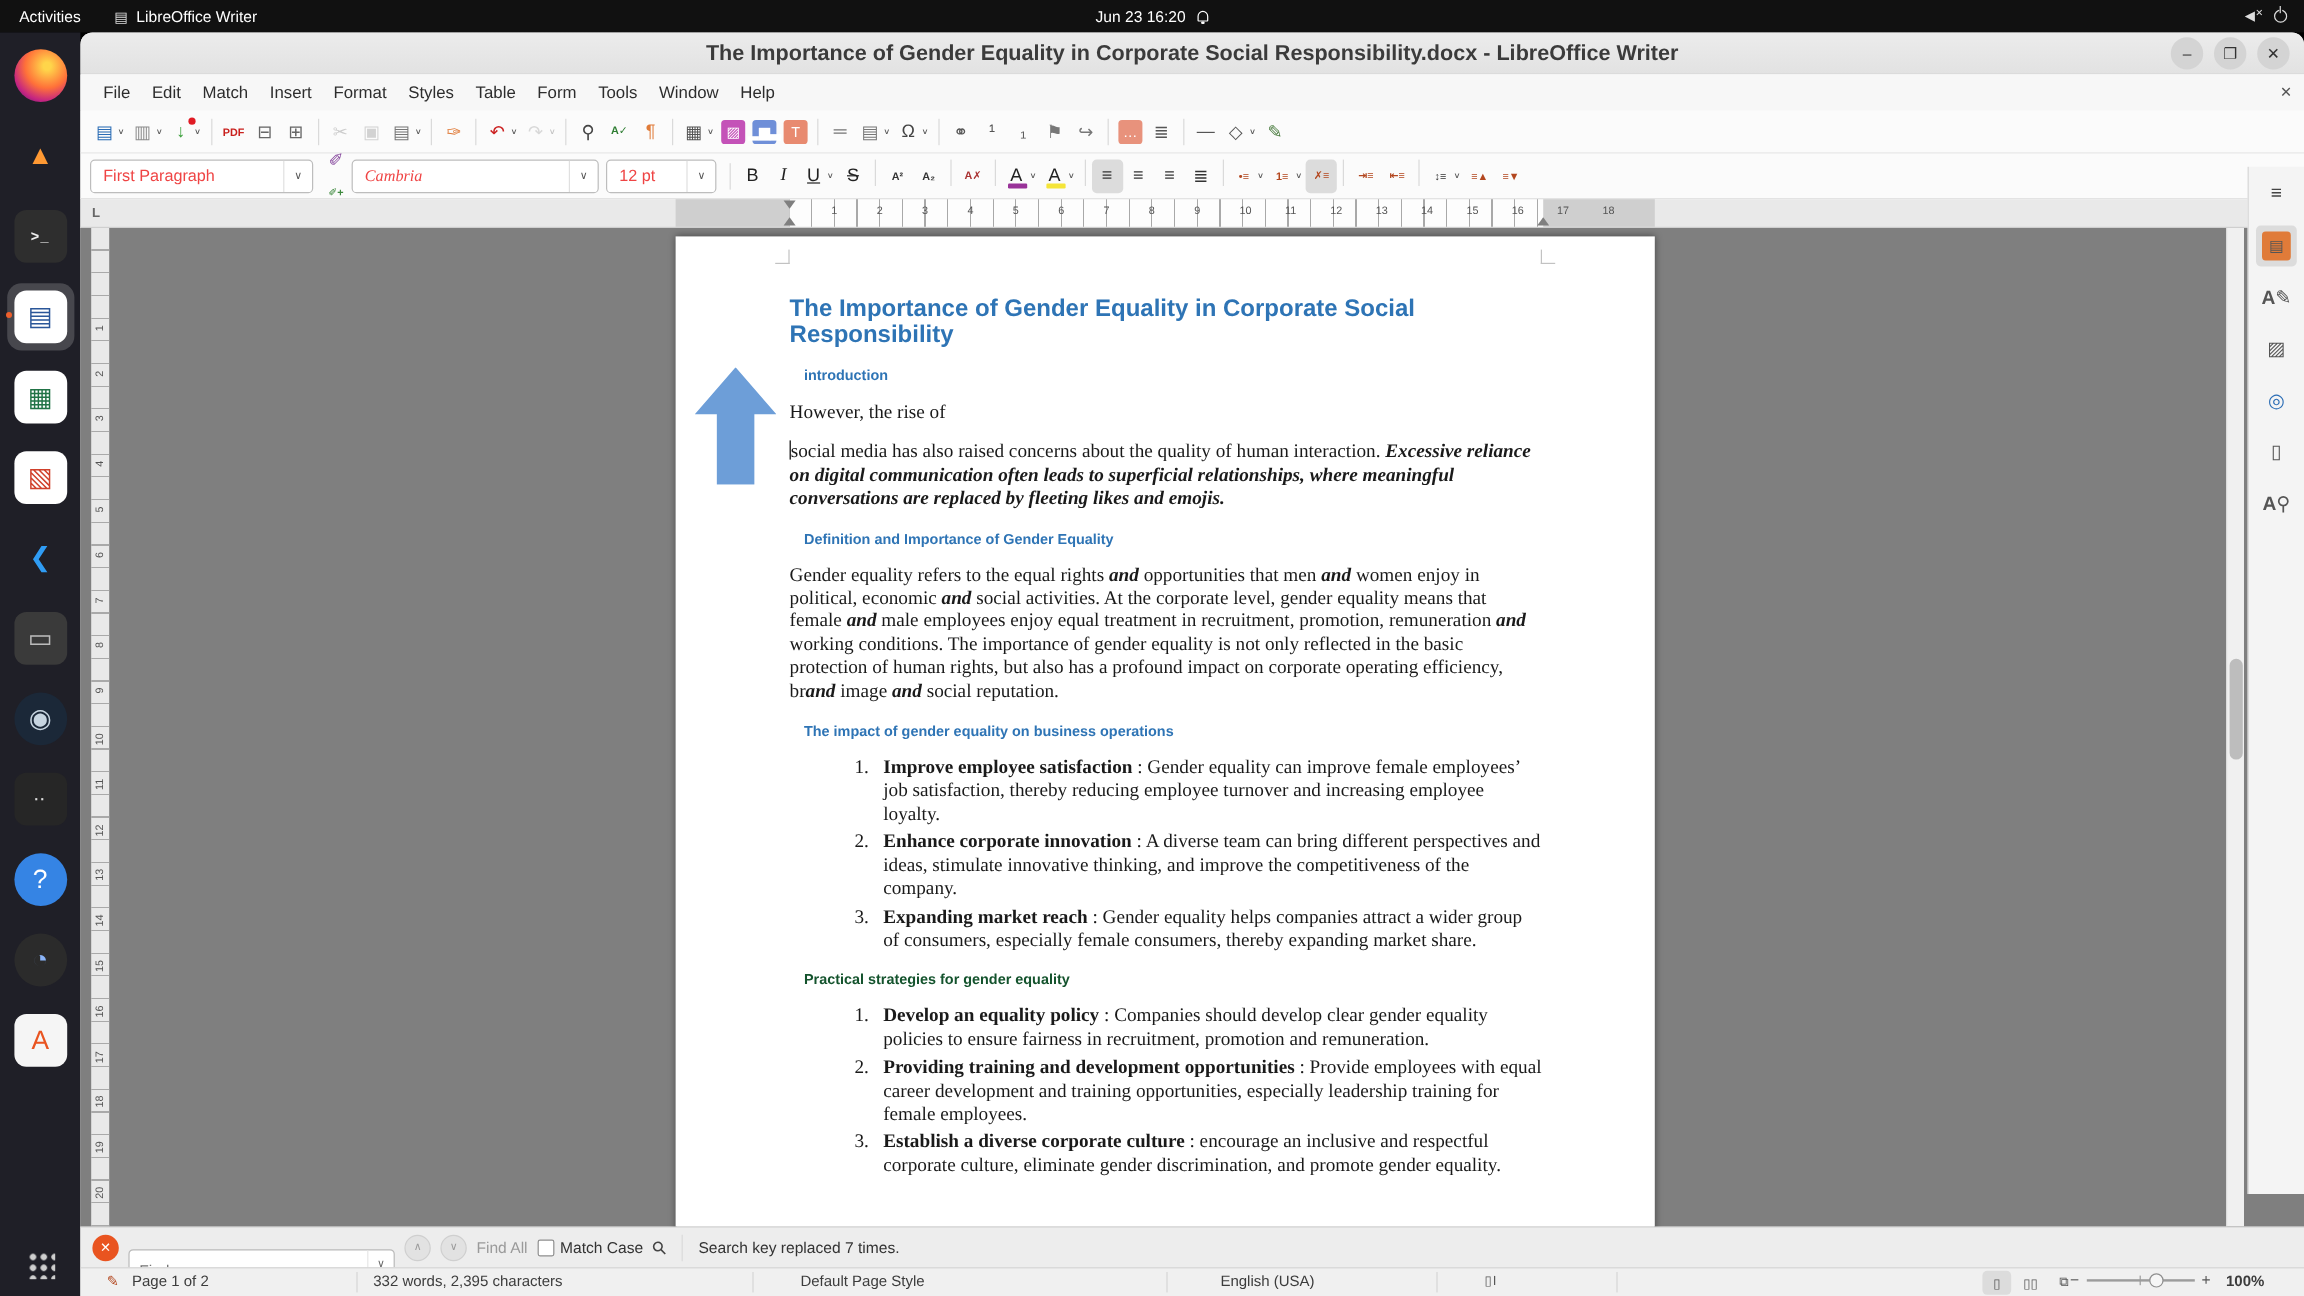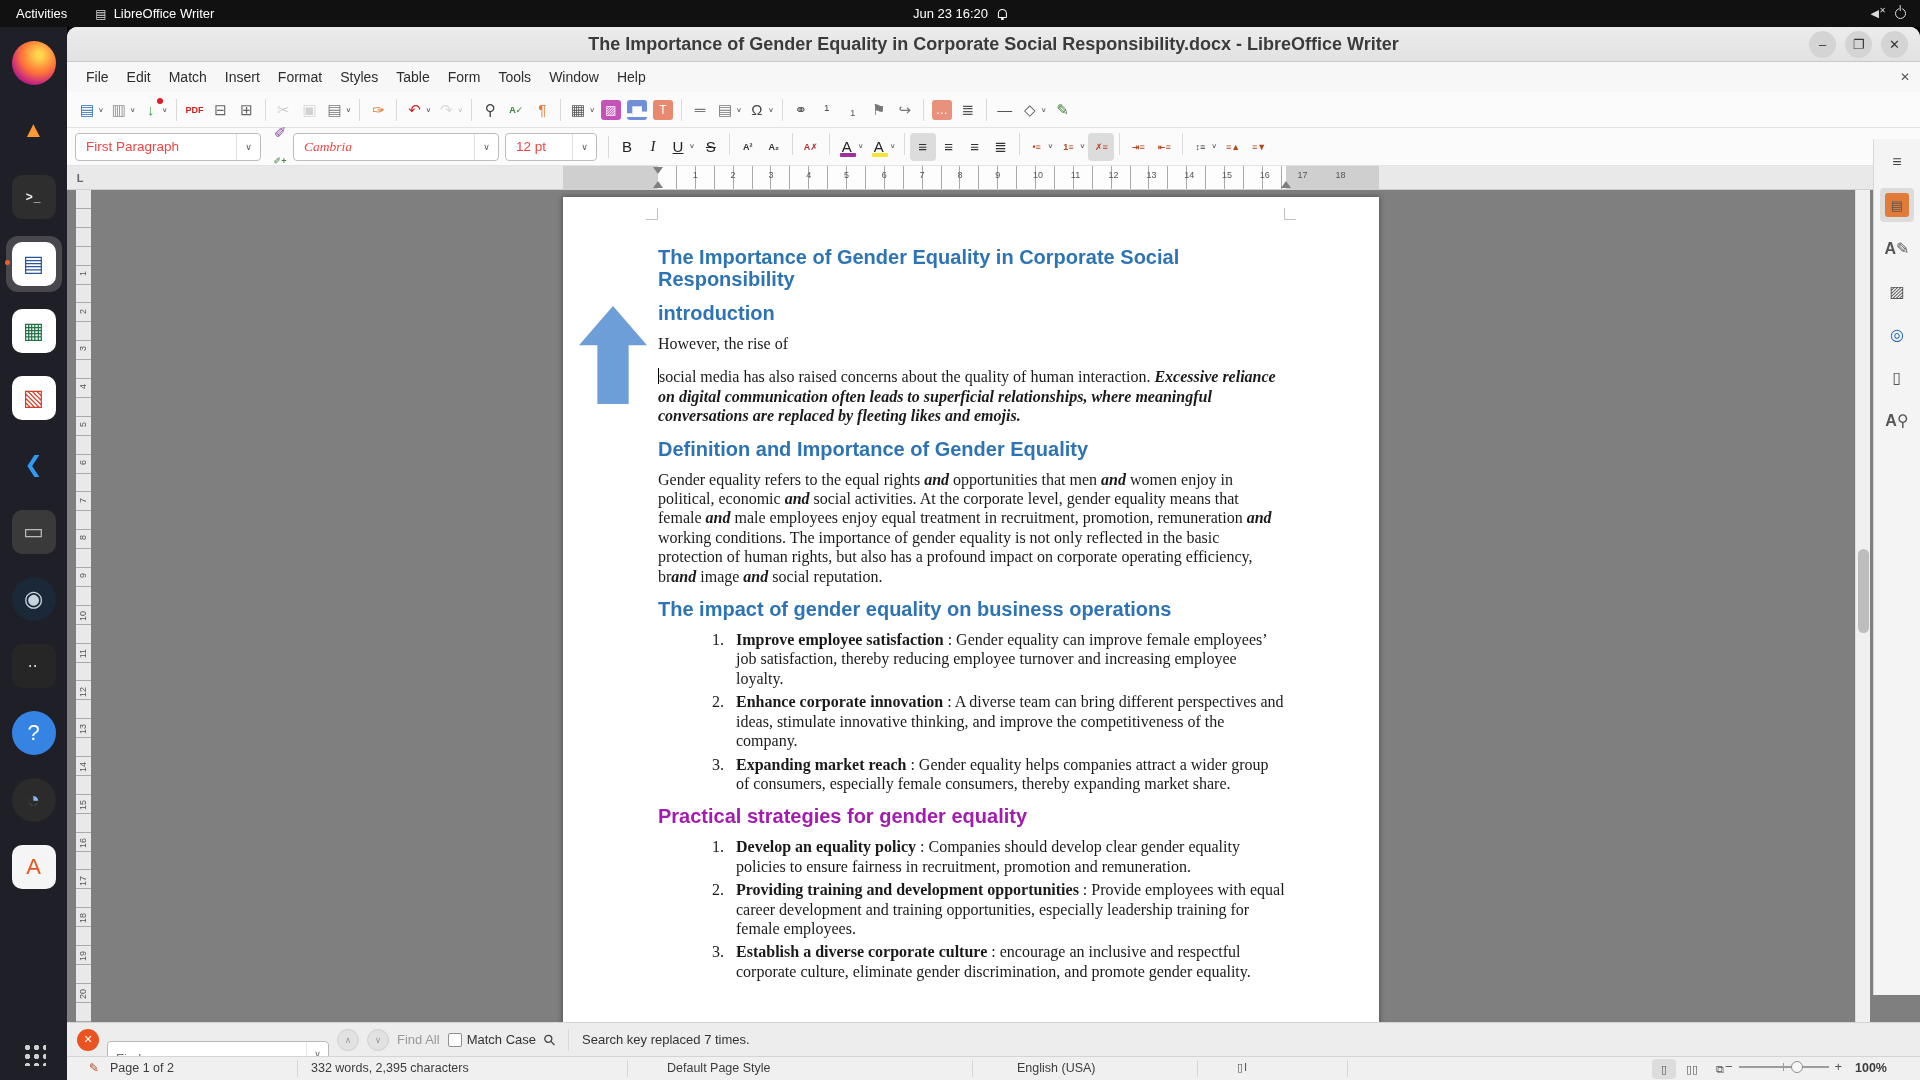--- a/index.html
+++ b/index.html
@@ -71,21 +71,21 @@
   #main{position:relative;height:832px;background:#7f7f7f;overflow:hidden;}
   #vruler{position:absolute;left:9px;top:0;width:15px;height:100%;background:#e9e9e9;
     background-image:repeating-linear-gradient(to bottom,transparent 0 17.9px,#a9a9a9 17.9px 18.9px);z-index:3;}
   #vruler .num{position:absolute;left:2px;font-size:9px;color:#555;writing-mode:vertical-rl;transform:rotate(180deg);}
   #page{position:absolute;left:496px;top:7px;width:816px;height:980px;background:#fff;box-shadow:0 0 6px rgba(0,0,0,.45);padding:23px 94px 0 95px;}
   .cmark{position:absolute;width:12px;height:12px;border-color:#c2c2c2;border-style:solid;border-width:0;}
   #cm-tl{left:83px;top:11px;border-right-width:1px;border-bottom-width:1px;}
   #cm-tr{left:721px;top:11px;border-left-width:1px;border-bottom-width:1px;}
   #doc{font-family:"Liberation Serif","DejaVu Serif",serif;font-size:16px;line-height:19.4px;color:#1a1a1a;}
   #doc h1{font-family:"Liberation Sans",sans-serif;font-size:20px;line-height:21.5px;margin:27px 0 0;}
-  #doc h2{font-family:"Liberation Sans",sans-serif;font-size:20px;line-height:17px;margin:15px 0 12px;}
+  #doc h2{font-family:"Liberation Sans",sans-serif;font-size:12px;line-height:17px;margin:15px 12px 12px;}
   #doc p{margin:0 0 14px;}
   #doc .bi{font-weight:bold;font-style:italic;}
   #doc .and{font-weight:bold;font-style:italic;}
   #doc .b{font-weight:bold;}
   #doc ol{margin:0 0 10px;}
   #doc .li{display:flex;margin-bottom:4px;}
   #doc .num{width:38px;text-align:right;padding-right:12px;flex:none;}
   #doc .li .txt{width:575px;}
   .caret{display:inline-block;width:1px;height:16px;background:#000;vertical-align:-2px;}
   #arrow{position:absolute;left:16px;top:109px;width:68px;height:98px;background:#6d9ed8;
@@ -476,21 +476,21 @@
             </div>
             <div class="li">
               <span class="num">2.</span>
               <span class="txt"><span class="b">Enhance corporate innovation</span><span> : A diverse team can bring different perspectives and ideas, stimulate innovative thinking, and improve the competitiveness of the company.</span></span>
             </div>
             <div class="li">
               <span class="num">3.</span>
               <span class="txt"><span class="b">Expanding market reach</span><span> : Gender equality helps companies attract a wider group of consumers, especially female consumers, thereby expanding market share.</span></span>
             </div>
           </ol>
-        <h2 style="color:#a21caf">Practical strategies for gender equality</h2>
+        <h2 style="color:#14532d">Practical strategies for gender equality</h2>
         <ol>
             <div class="li">
               <span class="num">1.</span>
               <span class="txt"><span class="b">Develop an equality policy</span><span> : Companies should develop clear gender equality policies to ensure fairness in recruitment, promotion and remuneration.</span></span>
             </div>
             <div class="li">
               <span class="num">2.</span>
               <span class="txt"><span class="b">Providing training and development opportunities</span><span> : Provide employees with equal career development and training opportunities, especially leadership training for female employees.</span></span>
             </div>
             <div class="li">

